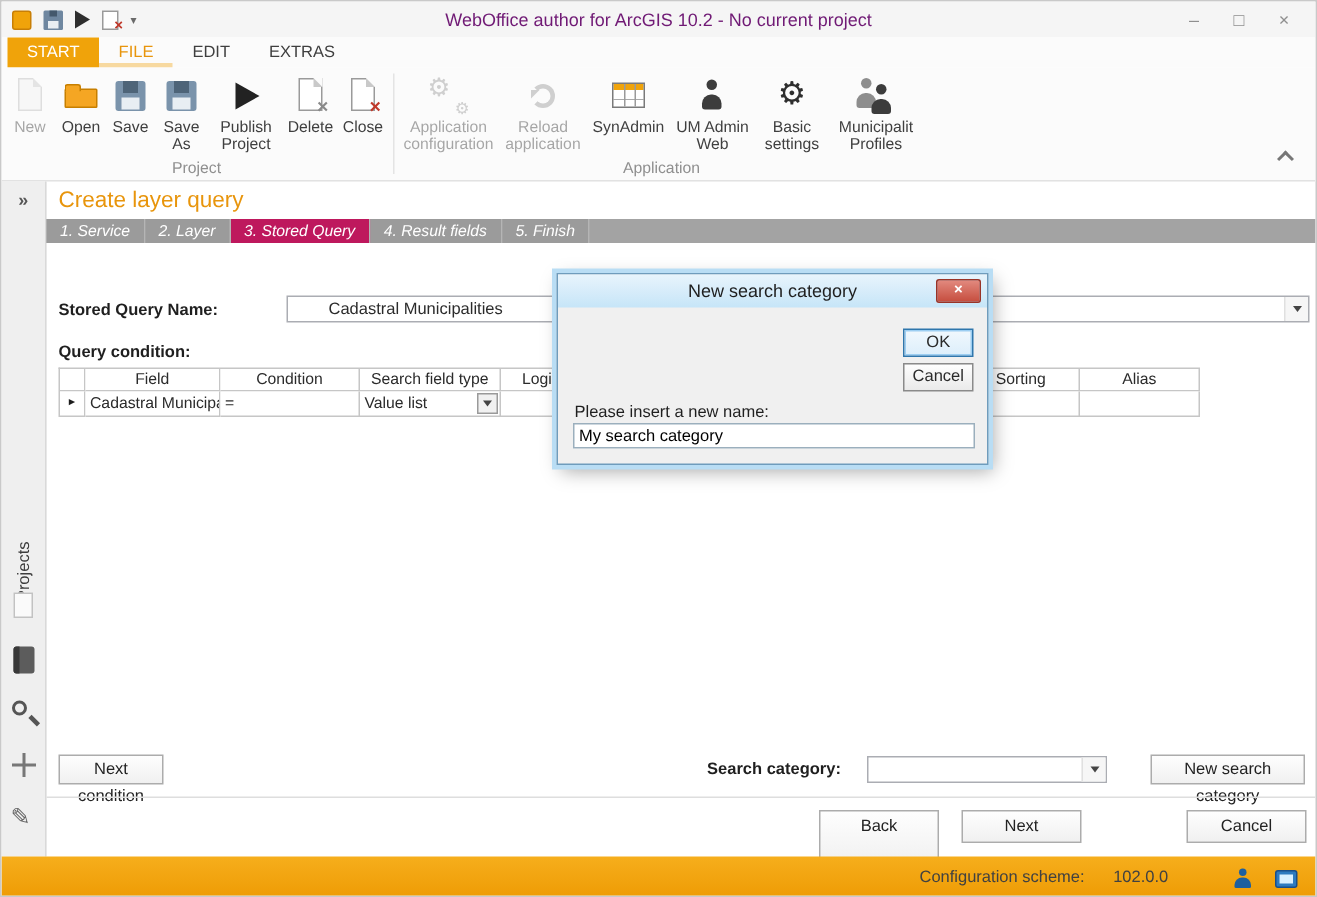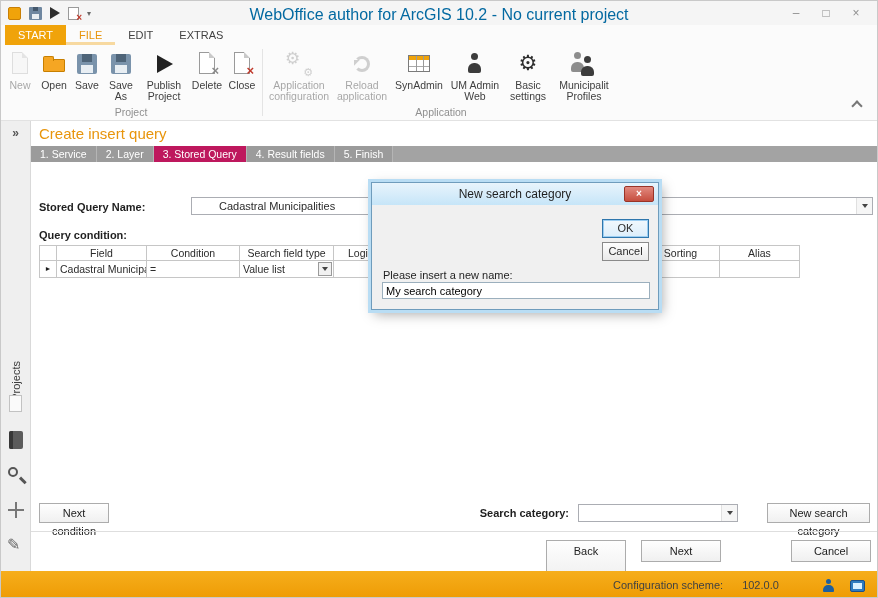--- a/index.html
+++ b/index.html
@@ -11,21 +11,21 @@
   .titlebar { position: absolute; left:0; top:0; width:100%; height:24px; background:#f5f5f5; }
   .qat { position:absolute; left:7px; top:4px; display:flex; align-items:center; gap:8px; height:16px; }
   .qat-app { width:13px; height:13px; background:#f0a30a; border:1px solid #c87f06; border-radius:2px; }
   .mini-floppy { width:13px; height:13px; background:#6f87a0; border-radius:1px; position:relative; }
   .mini-floppy::before { content:""; position:absolute; left:4px; top:0; width:5px; height:4px; background:#44586c; }
   .mini-floppy::after { content:""; position:absolute; left:3px; bottom:1px; width:7px; height:5px; background:#e9eef2; }
   .mini-play { width:0; height:0; border-left:10px solid #2e2e2e; border-top:6px solid transparent; border-bottom:6px solid transparent; }
   .mini-pagex { width:11px; height:13px; background:#fff; border:1px solid #9a9a9a; position:relative; }
   .mini-pagex::after { content:"×"; position:absolute; right:-4px; bottom:-4px; color:#c0392b; font-size:10px; font-weight:bold; }
   .qat-dd { font-size:8px; color:#6a6a6a; }
-  .win-title { position:absolute; left:50%; top:5px; transform:translateX(-50%); color:#0369a1; font-size:16px; white-space:nowrap; }
+  .win-title { position:absolute; left:50%; top:5px; transform:translateX(-50%); color:#701a75; font-size:12px; white-space:nowrap; }
   .win-ctrls { position:absolute; right:6px; top:0; height:24px; display:flex; }
   .wc { width:30px; text-align:center; line-height:24px; color:#8f8f8f; font-size:12px; }
 
   
   .ribbon-tabs { position:absolute; left:0; top:24px; width:100%; height:20px; background:#fbfbfb; display:flex; padding-left:4px; }
   .rtab { padding:0 13px; line-height:20px; font-size:11px; color:#3f3f3f; }
   .rtab.start { background:#f0a30a; color:#fff; }
   .rtab.file { color:#e8950c; box-shadow: inset 0 -3px 0 #f7d9a0; }
 
   
@@ -84,21 +84,21 @@
   .s-book { position:absolute; left:3px; top:1px; width:14px; height:18px; background:#5c5c5c; border-radius:2px; }
   .s-book::before { content:""; position:absolute; left:0; top:0; bottom:0; width:4px; background:#383838; border-radius:2px 0 0 2px; }
   .s-mag { position:absolute; left:2px; top:2px; width:10px; height:10px; border:2px solid #555; border-radius:50%; }
   .s-mag::after { content:""; position:absolute; left:9px; top:10px; width:8px; height:2.5px; background:#555; transform:rotate(45deg); }
   .s-move::before { content:""; position:absolute; left:2px; top:9px; width:16px; height:2px; background:#777; }
   .s-move::after { content:""; position:absolute; left:9px; top:2px; width:2px; height:16px; background:#777; }
   .s-pencil { position:absolute; left:1px; top:0; font-size:16px; color:#666; }
 
   
   .heading { position:absolute; left:38px; top:124px; font-size:15px; color:#e8950c; }
-  .steps { position:absolute; left:30px; top:145px; right:0; height:16px; background:#a3a3a3; display:flex; }
+  .steps { position:absolute; left:30px; top:145px; right:0; height:16px; background:#a3a3a3; display:flex;font-style:italic; }
   .step { padding:0 9px; line-height:16px; font-size:10.5px; color:#fff; background:#9b9b9b; border-right:1px solid #b5b5b5; white-space:nowrap; }
   .step.active { background:#be185d; }
 
   .bold-label { position:absolute; font-weight:bold; font-size:11px; color:#1f1f1f; }
   .combo { position:absolute; background:#fff; border:1px solid #abadb3; }
   .combo-text { position:absolute; left:4px; top:2px; white-space:nowrap;margin-left:23px; }
   .combo-dd { position:absolute; right:0; top:0; bottom:0; width:16px; display:flex; align-items:center; justify-content:center; background:#f6f6f6; border-left:1px solid #e0e0e0; }
   .tri { width:0; height:0; border-left:3.5px solid transparent; border-right:3.5px solid transparent; border-top:4px solid #444; }
 
   
@@ -113,21 +113,21 @@
   .cw5{width:200px}.cw6{width:78px}.cw7{width:80px}
   .marker-cell { text-align:center; padding-left:0; font-size:7px; color:#1c1c1c; }
   .cell-combo { position:relative; padding-right:16px; }
   .cellbtn { position:absolute; right:1px; top:1px; bottom:1px; width:14px; border:1px solid #9a9a9a;
              background:#f1f1f1; display:flex; align-items:center; justify-content:center; }
 
   
   .btn { position:absolute; background:linear-gradient(#fefefe,#f0f0f0); border:1px solid #acacac;
          font-size:11px; color:#222; text-align:center; cursor:default; }
   .next-cond { left:38px; top:502px; width:70px; height:20px; line-height:18px; }
-  .sc-label { left:462px; top:506px; width:106px; text-align:right; }
+  .sc-label { left:462px; top:506px; width:106px; text-align:center; }
   .sc-combo { left:577px; top:503px; width:160px; height:18px; }
   .new-sc { left:766px; top:502px; width:103px; height:20px; line-height:18px; }
   .sep { position:absolute; left:30px; top:530px; right:0; height:1px; background:#dedede; }
   .back-btn { left:545px; top:539px; width:80px; height:38px; line-height:20px; }
   .next-btn { left:640px; top:539px; width:80px; height:22px; line-height:20px; }
   .cancel-btn { left:790px; top:539px; width:80px; height:22px; line-height:20px; }
 
   
   .statusbar { position:absolute; left:0; top:570px; width:100%; height:28px; background:linear-gradient(#f6ae1c,#ee9b04); }
   .status-text { position:absolute; left:612px; top:8px; font-size:11px; color:#414141; }
@@ -296,21 +296,21 @@
       <span class="sic">
           <span class="s-mag"></span>
         </span>
       <span class="sic s-move"></span>
       <span class="sic">
           <span class="s-pencil">✎</span>
         </span>
     </div>
   </div>
 
-  <div class="heading">Create insert query</div>
+  <div class="heading">Create layer query</div>
 
   <div class="steps">
     <span class="step">1. Service</span>
     <span class="step">2. Layer</span>
     <span class="step active">3. Stored Query</span>
     <span class="step">4. Result fields</span>
     <span class="step">5. Finish</span>
   </div>
 
   <div class="bold-label" style="left:38px; top:200px;">Stored Query Name:</div>

